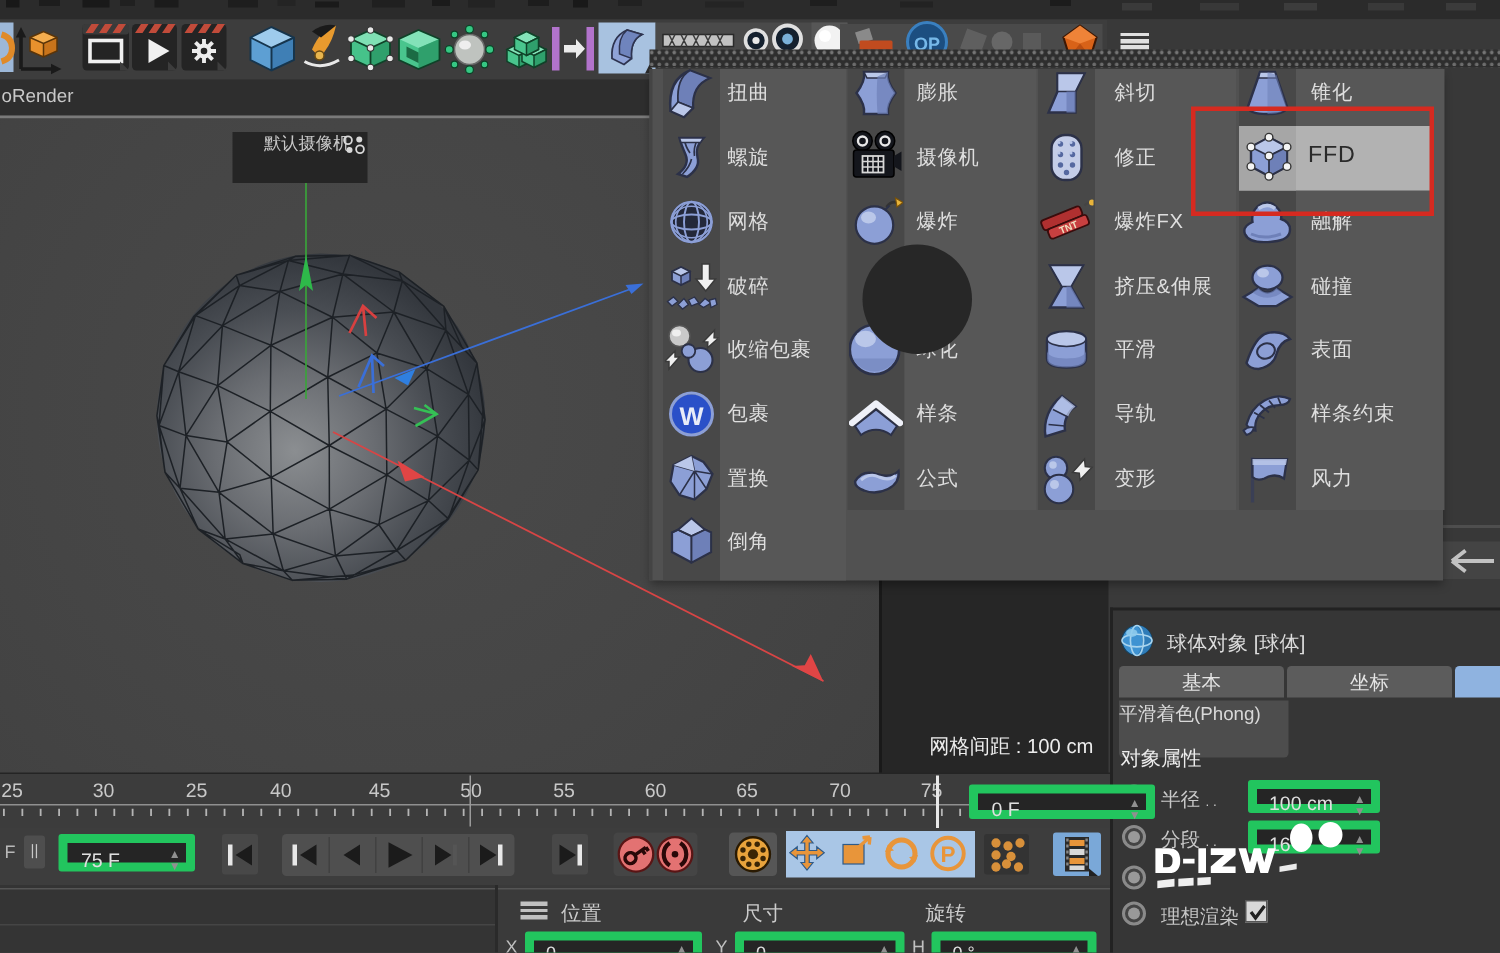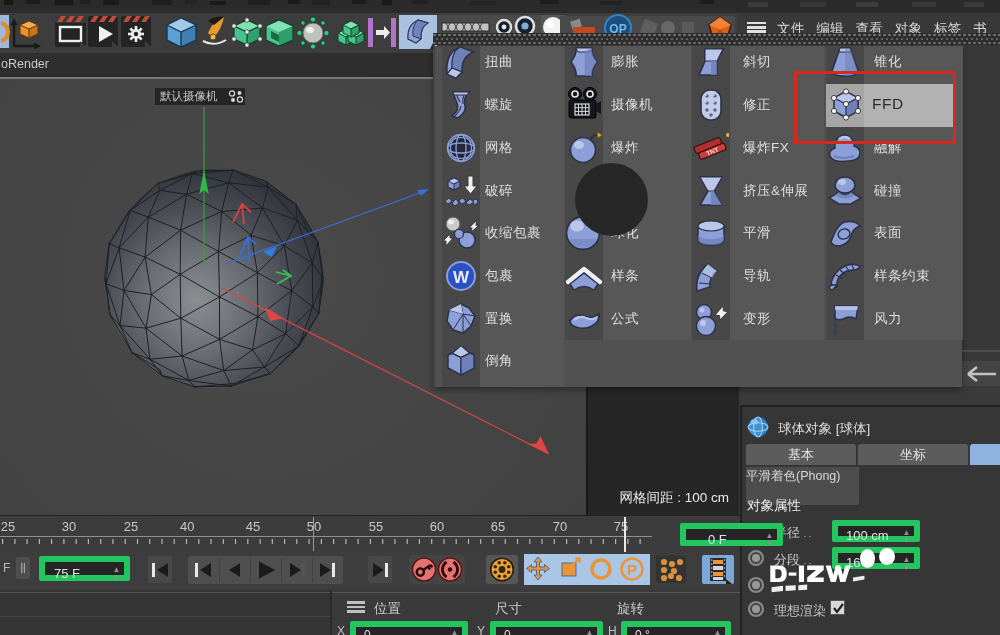--- a/index.html
+++ b/index.html
@@ -202,21 +202,20 @@
 <path d="M12 13 L19 22 L5 22 L12 13 Z" fill="#b84d10"></path>
 </g>
 </svg>
 
 <div class="ab" style="left:738px;top:13px;width:262px;height:24px;background:#393939">
 <div class="ab" style="left:9px;top:9px;width:19px;height:10px">
 <div style="height:2.4px;background:#e0e0e0;margin-bottom:1.8px"></div>
 <div style="height:2.4px;background:#e0e0e0;margin-bottom:1.8px"></div>
 <div style="height:2.4px;background:#e0e0e0"></div>
     </div>
-<div class="ab" style="left:39px;top:7px;color:#d8d8d8;font-size:13.5px;letter-spacing:0.2px;white-space:nowrap">文件&nbsp;&nbsp;&nbsp;编辑&nbsp;&nbsp;&nbsp;查看&nbsp;&nbsp;&nbsp;对象&nbsp;&nbsp;&nbsp;标签&nbsp;&nbsp;&nbsp;书</div>
 </div>
 
 <div class="ab" style="left:433px;top:33px;width:567px;height:12px;background:#2e2e2e;
 background-image:radial-gradient(circle at 1.5px 2px,#757575 1px,transparent 1.5px),radial-gradient(circle at 4px 6px,#616161 1px,transparent 1.5px),radial-gradient(circle at 1.5px 10px,#6d6d6d 1px,transparent 1.5px);background-size:5px 11px"></div>
 
 <div class="ab" style="left:0;top:53px;width:588px;height:24px;background:#2e2e2e">
 <div class="ab" style="left:1px;top:4px;color:#c9c9c9;font-size:12.5px">oRender</div>
   </div>
 <div class="ab" style="left:0;top:77px;width:588px;height:2px;background:#7a7a7a"></div>
 
@@ -242,21 +241,21 @@
 
 <g fill="none" stroke-width="1.8">
 <path d="M233 222 L242 204 L251 212 M242 204 L244 224" stroke="#d84040"></path>
 <path d="M239 258 L248 237 L256 244 M248 237 L249 262" stroke="#3a6fd8"></path>
 <path d="M277 284 L291 276 L283 270 M291 276 L276 272" stroke="#35c055"></path>
 </g>
 <path d="M263 252 L277 246 L272 257 Z" fill="#2f7fe0"></path>
 <path d="M265 307 L283 318 L270 321 Z" fill="#e04545"></path>
 </svg>
 
-<div class="ab" style="left:155px;top:9px;width:90px;height:17px;background:#252525;color:#c8c8c8;font-size:11.5px;line-height:17px;padding-left:5px">默认摄像机</div>
+<div class="ab" style="left:155px;top:9px;width:90px;height:34px;background:#252525;color:#c8c8c8;font-size:11.5px;line-height:17px;padding-left:21px">默认摄像机</div>
 <svg class="ab" style="left:227px;top:10px" width="18" height="15" viewBox="0 0 18 15">
 <circle cx="5" cy="4.5" r="2.6" fill="none" stroke="#d8d8d8" stroke-width="1.2"></circle>
 <circle cx="12.5" cy="4" r="2" fill="#d8d8d8"></circle>
 <circle cx="6" cy="11" r="2" fill="#d8d8d8"></circle>
 <circle cx="13" cy="10.5" r="2.6" fill="none" stroke="#d8d8d8" stroke-width="1.2"></circle>
 </svg>
 </div>
 
 <div class="ab" style="left:586px;top:385px;width:153px;height:131px;background:#262626;border-left:2px solid #191919">
 <div class="ab" style="right:10px;top:104px;color:#ececec;font-size:13.5px;white-space:nowrap">网格间距 : 100 cm</div>
@@ -569,21 +568,21 @@
         <rect x="590.5" y="0" width="1.2" height="5"></rect>
         <rect x="602.7" y="0" width="1.2" height="5"></rect>
         <rect x="615.0" y="0" width="1.2" height="5"></rect>
         <rect x="627.3" y="0" width="1.2" height="5"></rect>
         <rect x="639.5" y="0" width="1.2" height="5"></rect>
       </g>
     </svg>
 <div class="ab" style="left:313px;top:1px;width:1px;height:34px;background:#9a9a9a"></div>
 <div class="ab" style="left:624px;top:1px;width:1.5px;height:35px;background:#e8e8e8"></div>
 </div>
-<div class="fld" style="left:680px;top:523px;width:103px;height:23px;line-height:21px;padding-left:22px;z-index:30">0 F<span class="spin" style="top:3px">▲<br>▼</span></div>
+<div class="fld" style="left:646px;top:523px;width:124px;height:23px;line-height:21px;padding-left:9px;z-index:30">0 F<span class="spin" style="top:3px">▲<br>▼</span></div>
 <div class="ab" style="left:0;top:552px;width:740px;height:38px;background:#3d3d3d">
 <div class="ab" style="left:3px;top:9px;color:#b8b8b8;font-size:12px">F</div>
 <div class="ab" style="left:16px;top:5px;width:14px;height:22px;background:#4e4e4e;border-radius:2px;color:#c8c8c8;font-size:10px;text-align:center;line-height:22px">||</div>
 <div class="fld" style="left:39px;top:4px;width:91px;height:25px;line-height:23px;padding-left:9px">75 F<span class="spin" style="top:4px">▲<br>▼</span></div>
 <div class="ab" style="left:188px;top:4px;width:155px;height:28px;background:#4f4f4f;border-radius:3px"></div>
 <div class="ab" style="left:219px;top:6px;width:1px;height:24px;background:#414141"></div>
 <div class="ab" style="left:250px;top:6px;width:1px;height:24px;background:#414141"></div>
 <div class="ab" style="left:281px;top:6px;width:1px;height:24px;background:#414141"></div>
 <div class="ab" style="left:312px;top:6px;width:1px;height:24px;background:#414141"></div>
 <div class="ab" style="left:148px;top:4px;width:24px;height:27px;background:#484848;border-radius:2px"></div>

